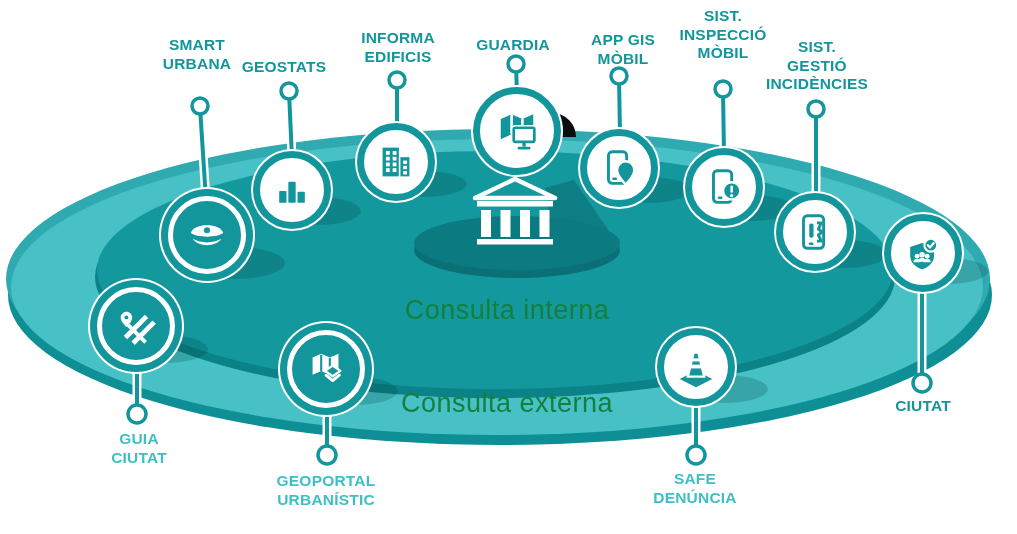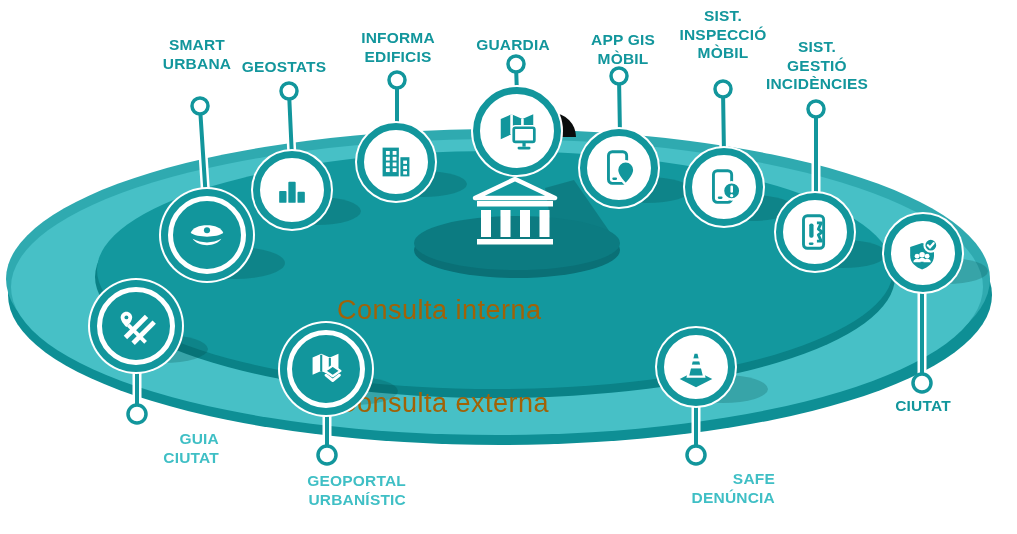--- a/index.html
+++ b/index.html
@@ -1,26 +1,26 @@
 <!DOCTYPE html>
 <html><head>
 <meta charset="utf-8">
 <style>
   html,body{margin:0;padding:0;background:#fff;}
   .stage{position:relative;width:1017px;height:534px;background:#fff;overflow:hidden;
          font-family:"Liberation Sans",sans-serif;}
   .scene{position:absolute;left:0;top:0;}
-  .zonelabel{position:absolute;text-align:left;
+  .zonelabel{position:absolute;text-align:center;
              font:400 27px/30px "Liberation Sans",sans-serif;
-             color:#a16207;letter-spacing:.5px;}
+             color:#15803d;letter-spacing:.5px;}
   .applabel{position:absolute;text-align:center;
             font:bold 15.5px/18.5px "Liberation Sans",sans-serif;letter-spacing:.2px;}
   .applabel span{display:block;}
   .applabel.dark{color:#12969C;}
-  .applabel.light{color:#3FBFC5;text-align:right;}
+  .applabel.light{color:#3FBFC5;}
   .badge{position:absolute;width:78px;height:78px;border-radius:50%;
          display:flex;align-items:center;justify-content:center;box-sizing:border-box;}
   .badge.a{background:#fff;border:7px solid #12969C;box-shadow:0 0 0 2px #fff;--bg:#ffffff;color:#12969C;}
   .badge.b{background:#12969C;border:5px solid #fff;
            box-shadow:0 0 0 7px #12969C,0 0 0 9px #ffffff;--bg:#12969C;color:#ffffff;}
   .badge.xl{width:88px;height:88px;}
   .badge svg{display:block;}
 </style>
 </head>
 <body>

